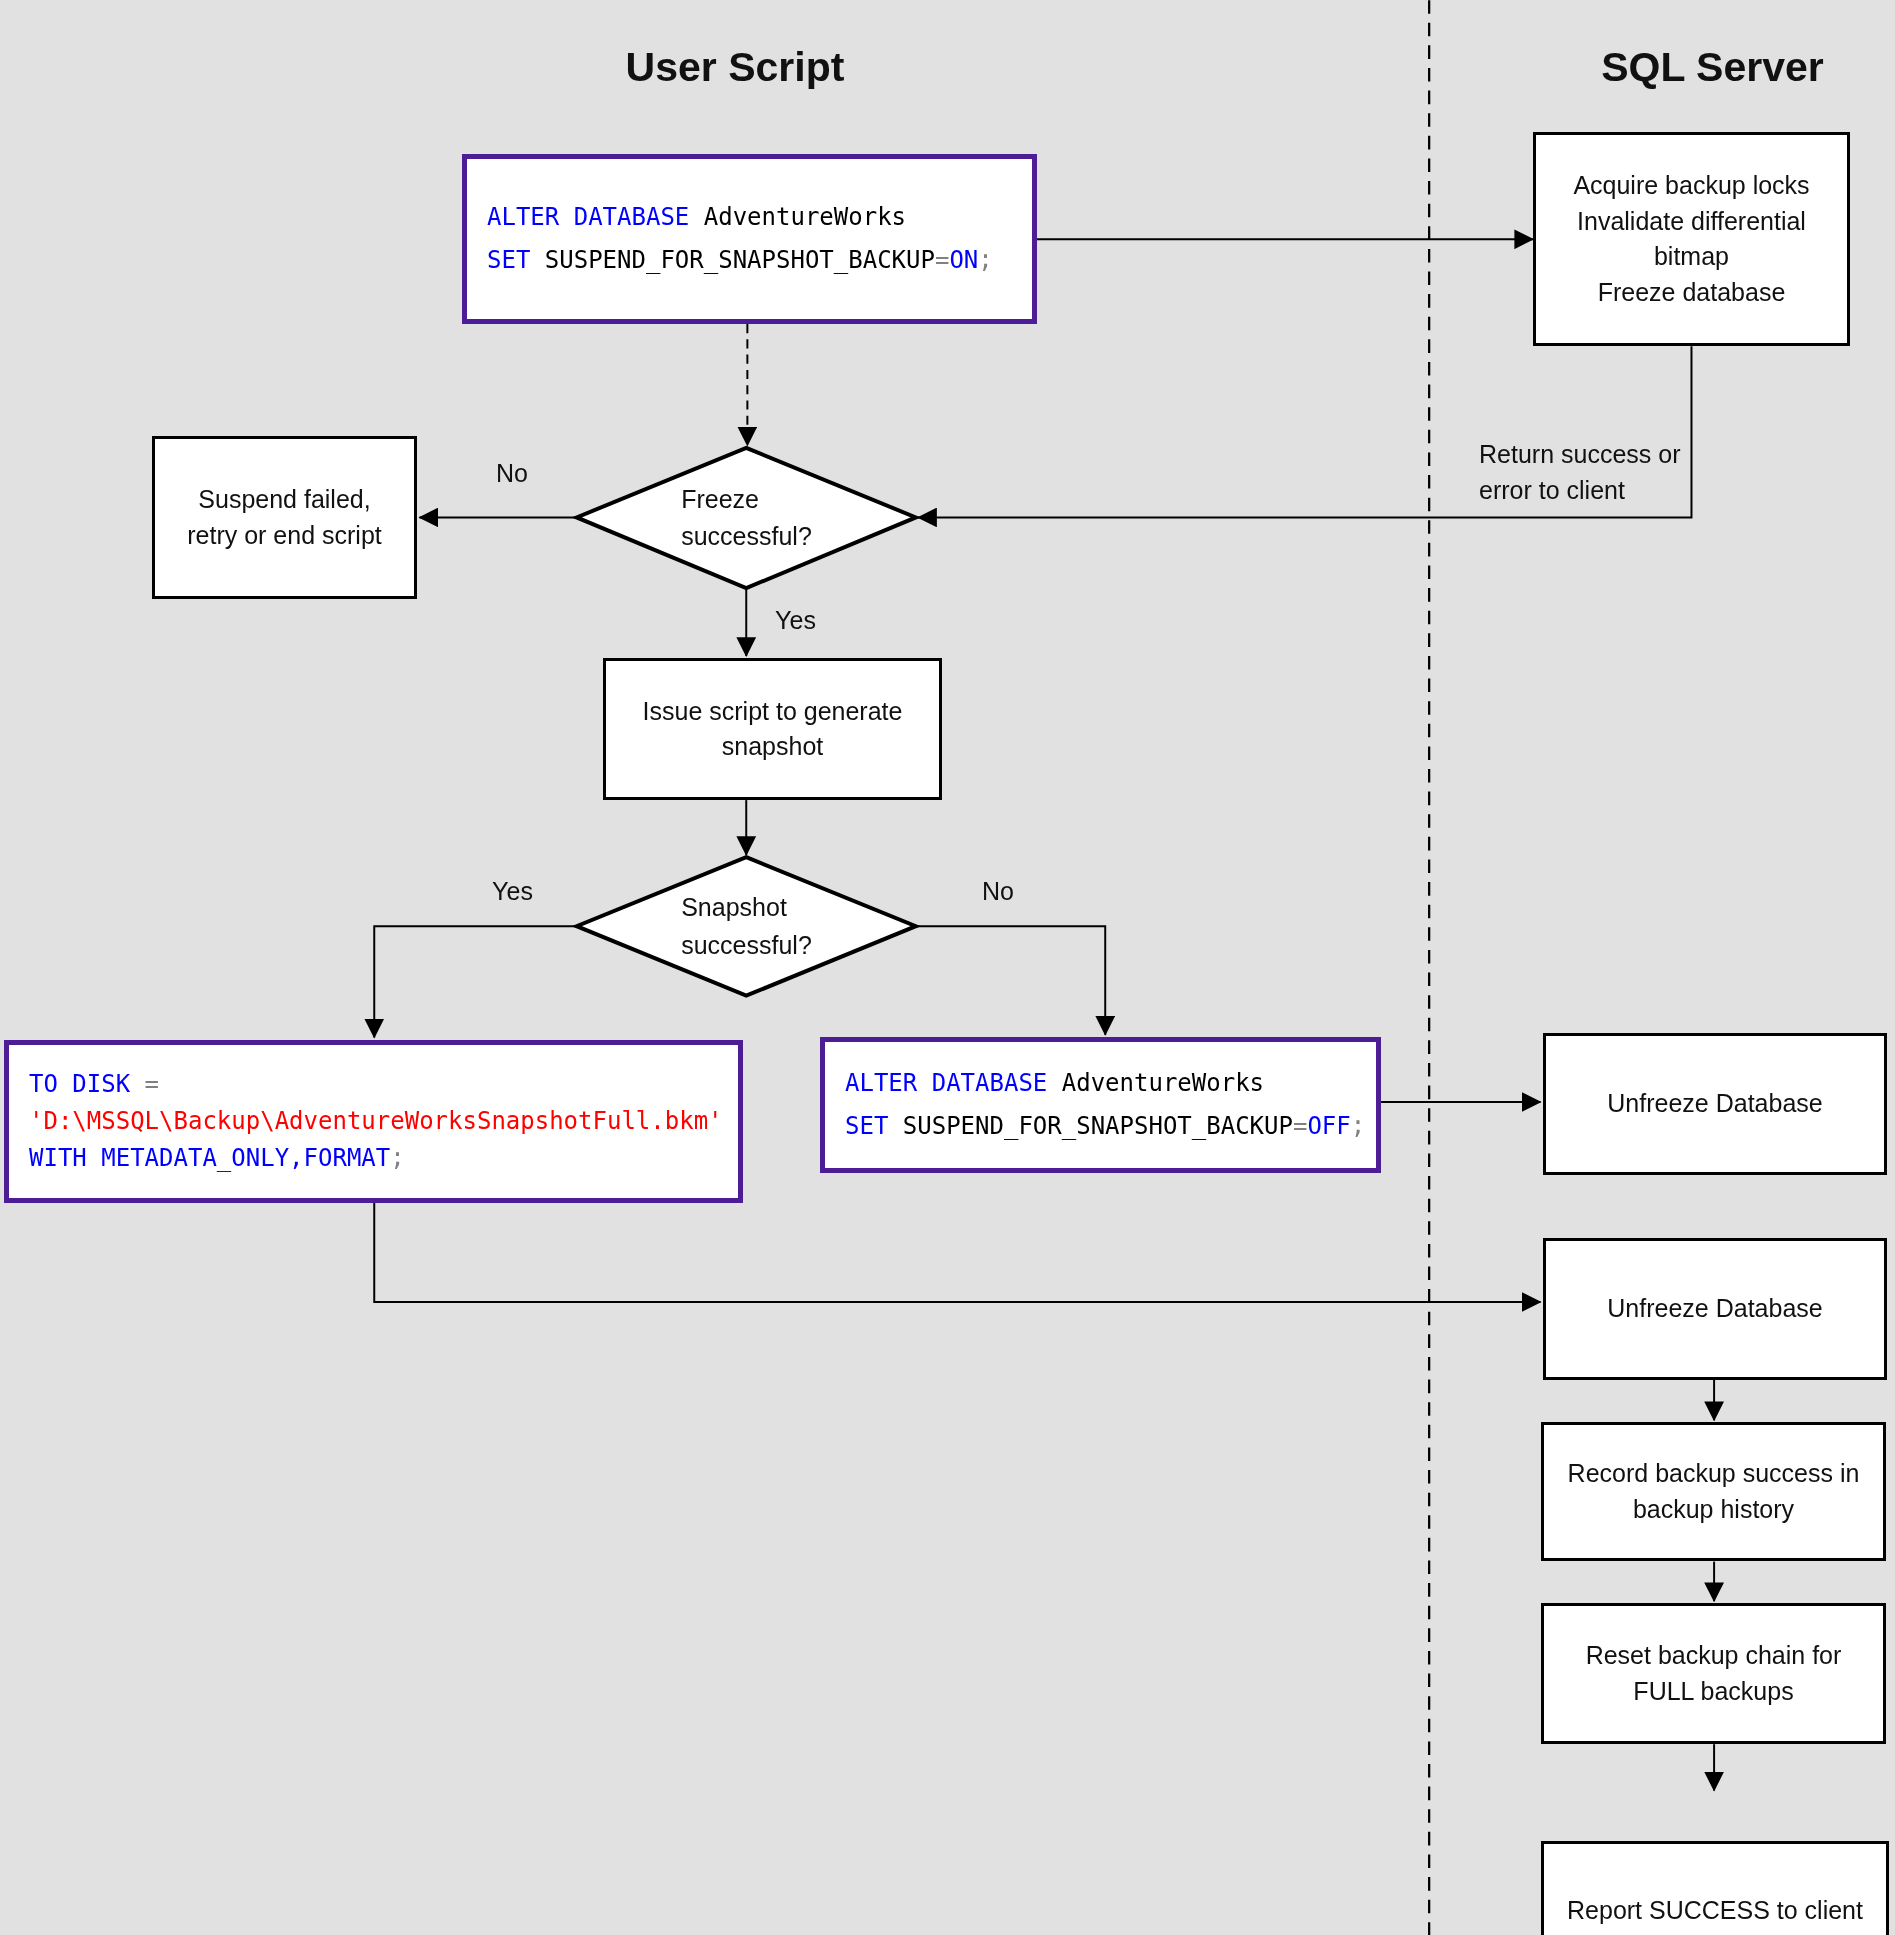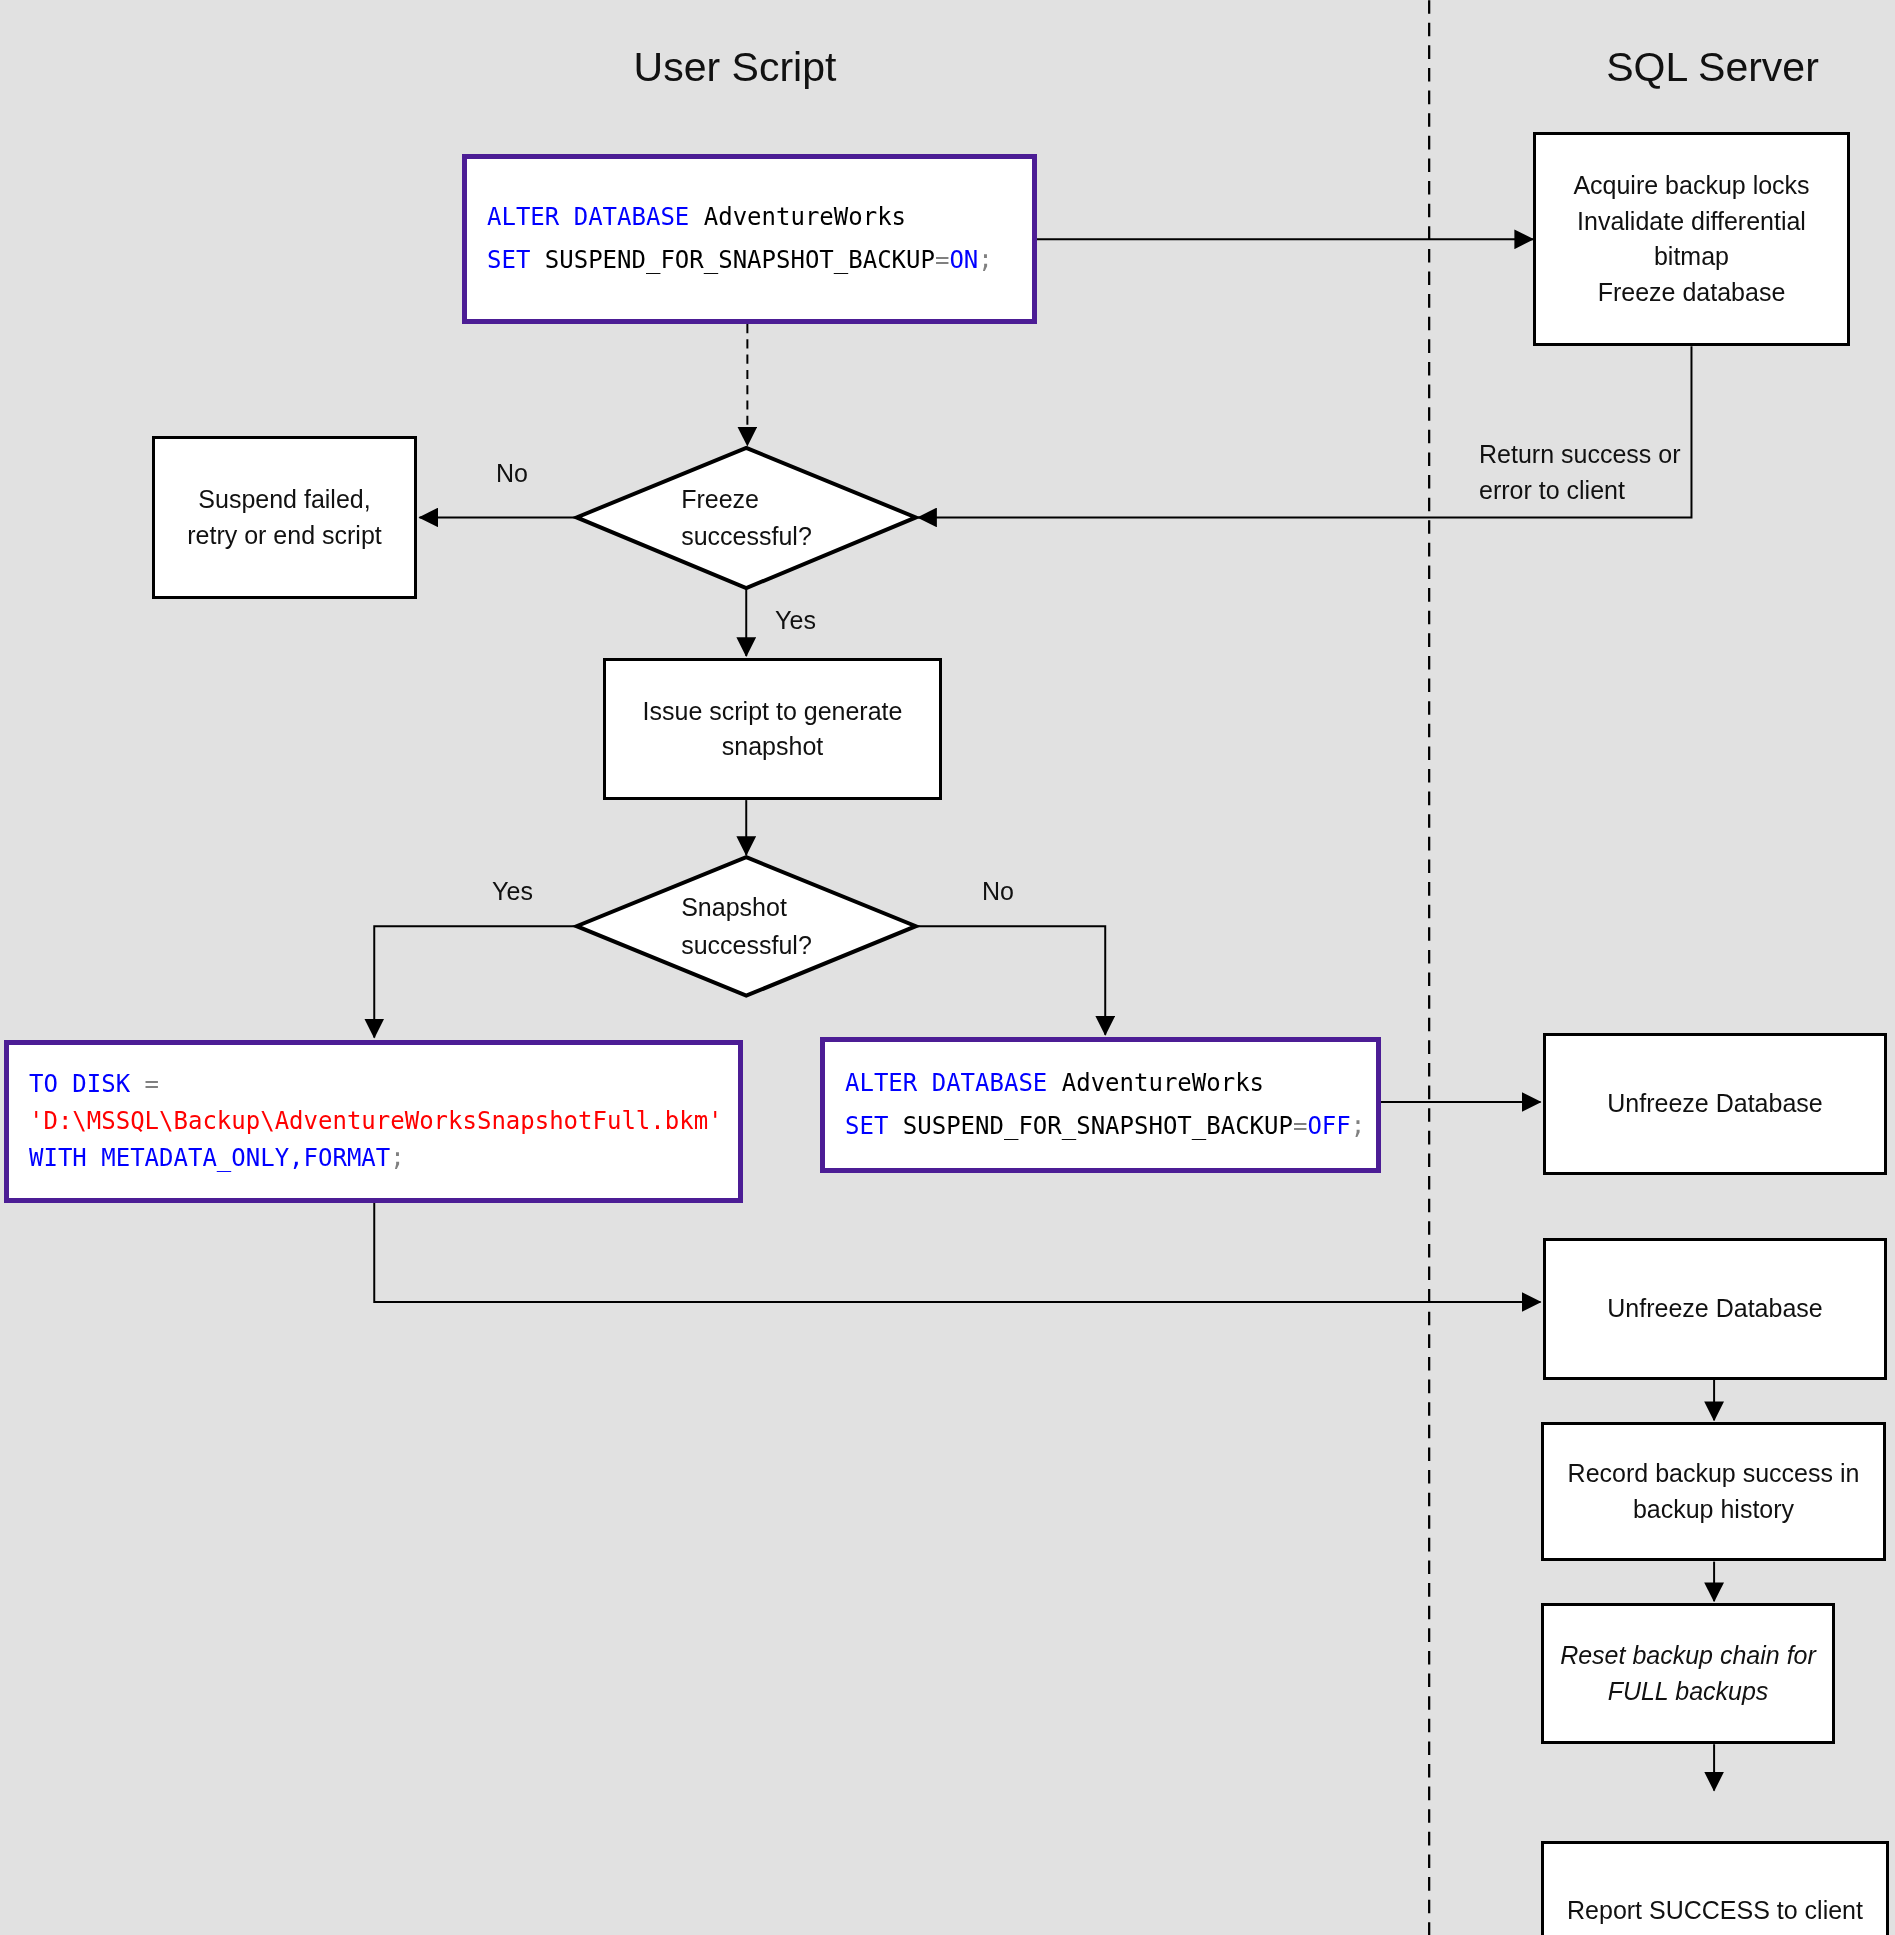--- a/index.html
+++ b/index.html
@@ -9,21 +9,21 @@
   }
   .canvas{
     position:relative;
     width:1895px;height:1936px;
     background:var(--bg,#e1e1e1);
     overflow:hidden;
   }
   svg.layer{position:absolute;left:0;top:0;}
   .abs{position:absolute;box-sizing:border-box;}
   .col-title{
-    font-size:41px;color:#111;text-align:center;white-space:nowrap;
+    font-size:41px;color:#111;text-align:center;white-space:nowrap;font-weight:bold;
   }
   .node{
     background:#fff;border:3.4px solid #000;
     display:flex;align-items:center;justify-content:center;
     text-align:center;font-size:25px;color:#111;
     line-height:1.42;white-space:pre-line;
     padding:0 10.2px;
   }
   .codebox{
     background:#fff;border:5px solid #4c1d95;
@@ -122,21 +122,21 @@
 retry or end script</div>
 
   <div class="abs node" style="left:577px;top:658px;width:339px;height:142px;margin-left:26px;">Issue script to generate snapshot</div>
 
   <div class="abs node" style="left:1543px;top:1033px;width:344px;height:142px;">Unfreeze Database</div>
 
   <div class="abs node" style="left:1543px;top:1238px;width:344px;height:142px;">Unfreeze Database</div>
 
   <div class="abs node" style="left:1541px;top:1422px;width:345px;height:139px;">Record backup success in backup history</div>
 
-  <div class="abs node" style="left:1541px;top:1603px;width:294px;height:141px;font-style:italic;">Reset backup chain for FULL backups</div>
+  <div class="abs node" style="left:1541px;top:1603px;width:345px;height:141px;">Reset backup chain for FULL backups</div>
 
   <div class="abs node" style="left:1541px;top:1793px;width:348px;height:139px;margin-top:48px;">Report SUCCESS to client</div>
 
   <div class="abs diamond-label" style="left:577px;top:448px;width:339px;height:140px;">Freeze
 successful?</div>
   <div class="abs diamond-label" style="left:577px;top:857px;width:339px;height:139px;">Snapshot
 successful?</div>
 
   <div class="abs edge-label" style="left:478px;top:459px;width:68px;">No</div>
   <div class="abs edge-label" style="left:759px;top:606px;width:73px;">Yes</div>

